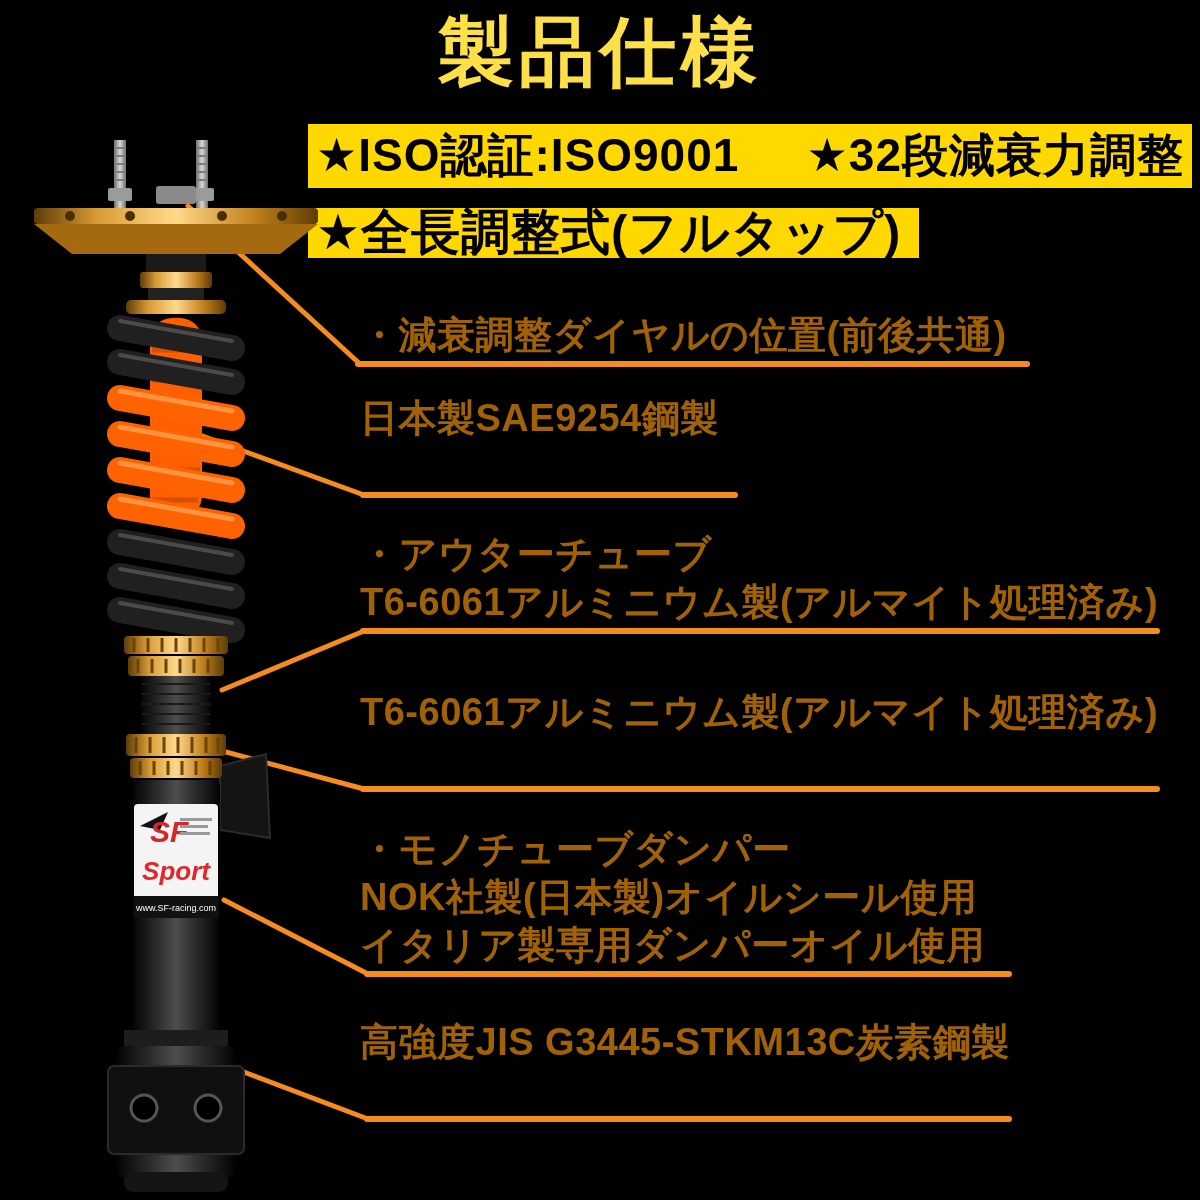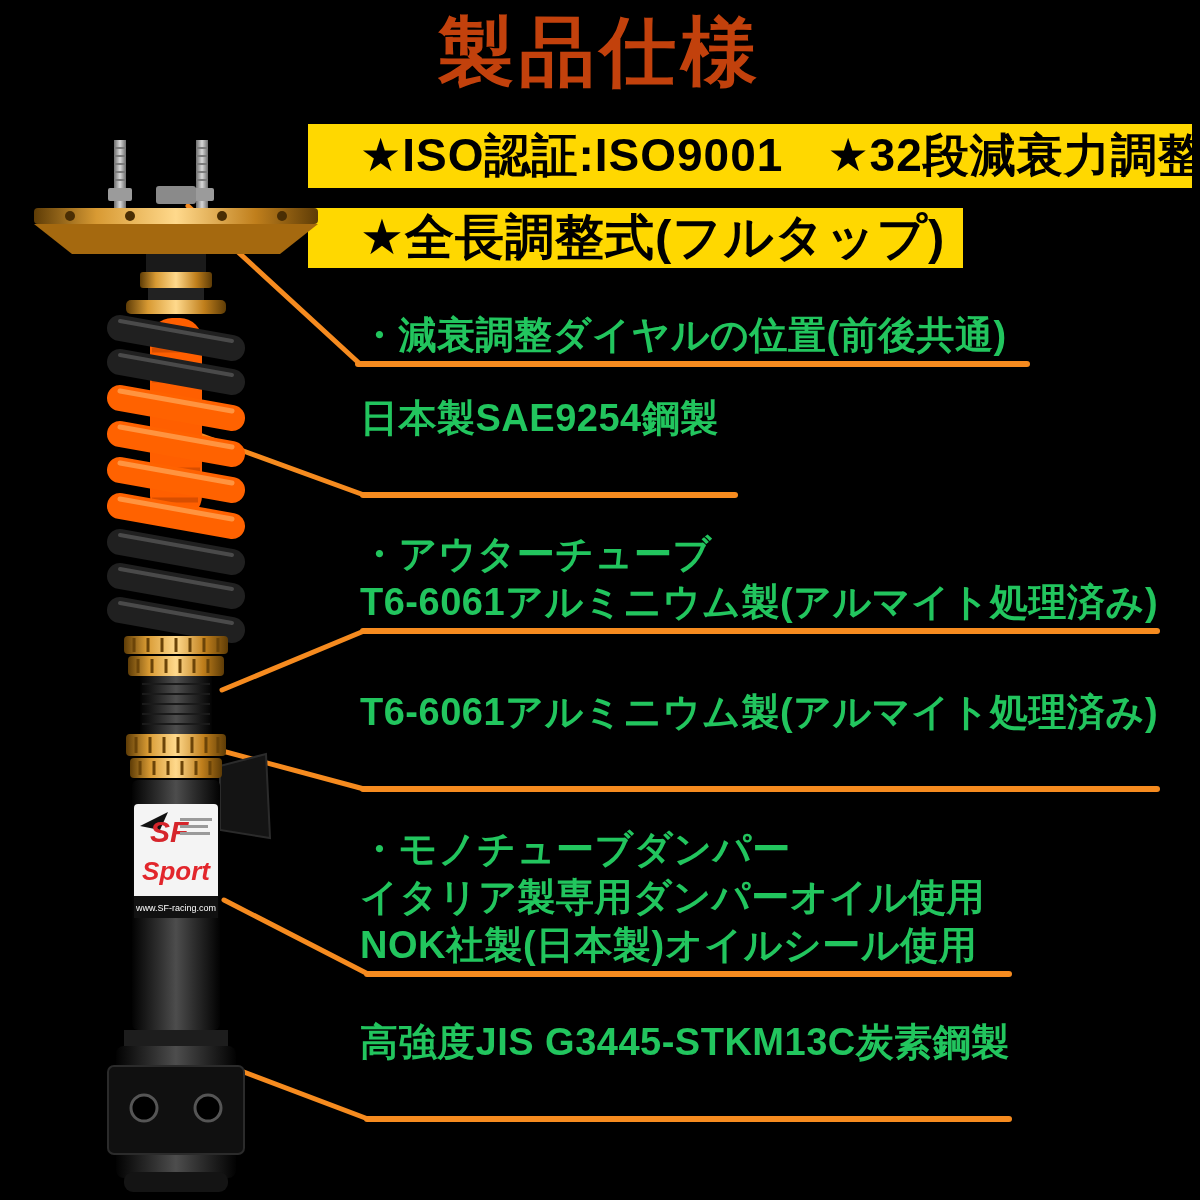--- a/index.html
+++ b/index.html
@@ -2,37 +2,37 @@
 <html><head>
 <meta charset="utf-8">
 <style>
   html,body{margin:0;padding:0;background:#000;}
   .stage{
     position:relative;width:1200px;height:1200px;background:#000;overflow:hidden;
     font-family:"Liberation Sans","DejaVu Sans",sans-serif;
   }
   .title{
     position:absolute;top:2px;left:0;width:1200px;text-align:center;
-    font-size:76px;font-weight:900;color:#c2410c;letter-spacing:5px;white-space:nowrap;
+    font-size:76px;font-weight:900;color:#fde047;letter-spacing:5px;white-space:nowrap;
   }
   .badge-row1{
     position:absolute;left:308px;top:124px;width:884px;height:64px;background:#ffd800;
     display:flex;align-items:center;justify-content:space-between;
     padding:0 8px;box-sizing:border-box;
   }
   .badge-row2{
-    position:absolute;left:308px;top:208px;height:60px;background:#ffd800;
+    position:absolute;left:308px;top:208px;height:50px;background:#ffd800;
     display:flex;align-items:center;padding:0 18px 0 8px;
   }
   .badge-text{
-    font-size:46px;font-weight:800;color:#000;white-space:nowrap;letter-spacing:1px;margin-left:44px;
+    font-size:46px;font-weight:800;color:#000;white-space:nowrap;letter-spacing:1px;
   }
   .badge-row2 .badge-text{font-size:49px;}
   .annotation{
-    position:absolute;left:360px;color:#22c55e;font-weight:700;
+    position:absolute;left:360px;color:#a16207;font-weight:700;
     font-size:38px;line-height:48px;white-space:nowrap;letter-spacing:0.5px;
   }
   .overlay-svg,.product-svg{position:absolute;pointer-events:none;}
   .overlay-svg{left:0;top:0;}
   .product-svg{left:28px;top:136px;}
 </style>
 </head>
 <body>
 
 <div class="stage">
@@ -198,21 +198,21 @@
     <div>・アウターチューブ</div>
     <div>T6-6061アルミニウム製(アルマイト処理済み)</div>
   </div>
 
   <div class="annotation" style="top:688px">
     <div>T6-6061アルミニウム製(アルマイト処理済み)</div>
   </div>
 
   <div class="annotation" style="top:825px">
     <div>・モノチューブダンパー</div>
+    <div>NOK社製(日本製)オイルシール使用</div>
     <div>イタリア製専用ダンパーオイル使用</div>
-    <div>NOK社製(日本製)オイルシール使用</div>
   </div>
 
   <div class="annotation" style="top:1018px">
     <div>高強度JIS G3445-STKM13C炭素鋼製</div>
   </div>
 
 </div>
 
 </body></html>

